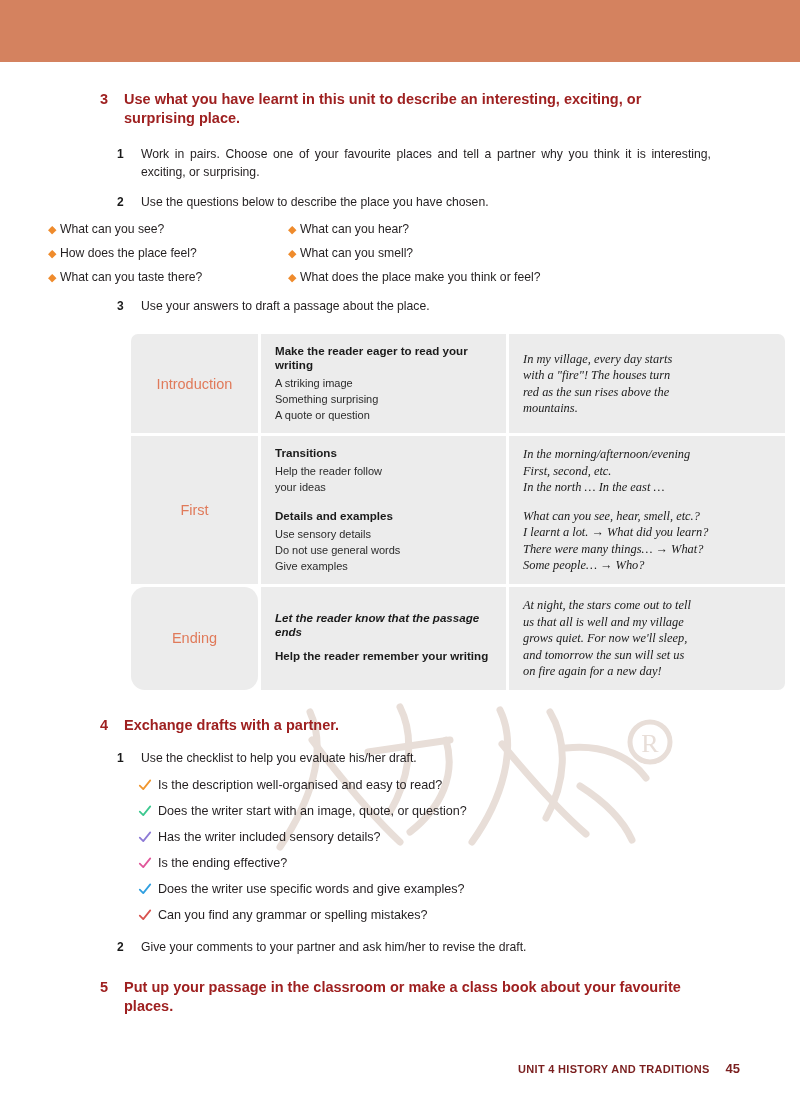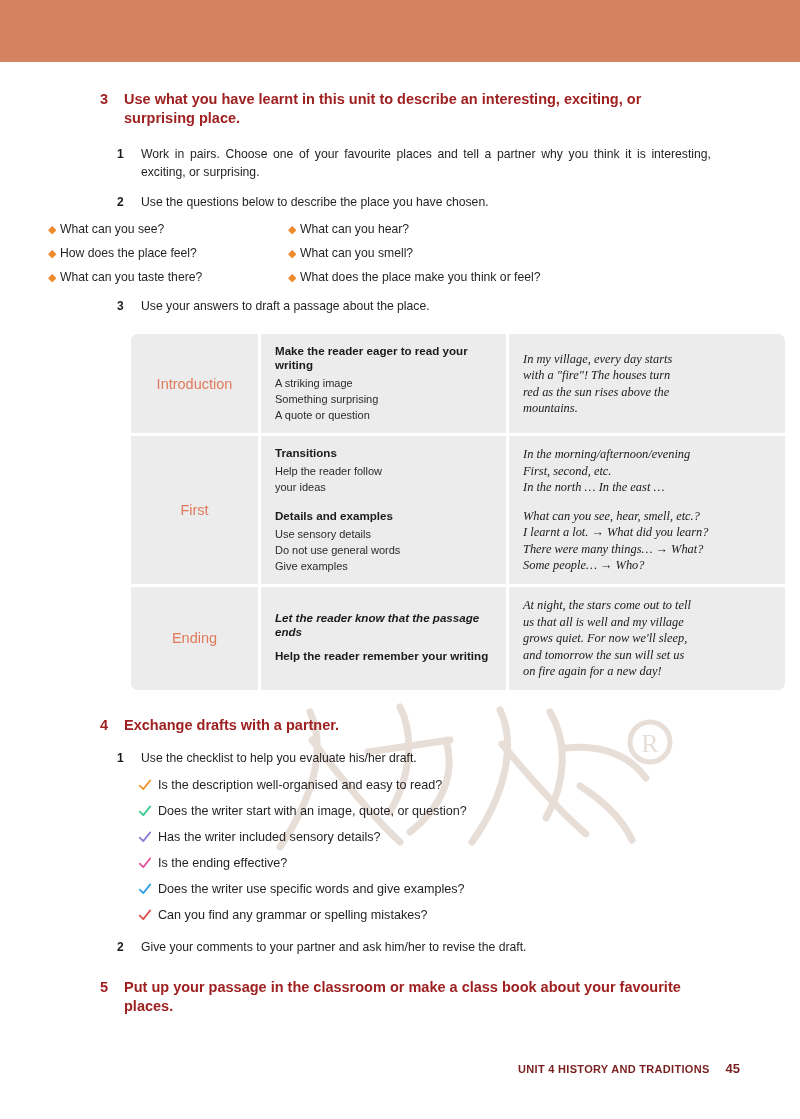--- a/index.html
+++ b/index.html
@@ -129,21 +129,21 @@
     table-layout: fixed;
   }
   .struct-table td {
     background: #ececec;
     vertical-align: middle;
     padding: 10px 14px;
     box-sizing: border-box;
   }
   .struct-table tr:first-child td:first-child { border-top-left-radius: 7px; margin-left: 46px; }
   .struct-table tr:first-child td:last-child { border-top-right-radius: 7px; }
-  .struct-table tr:last-child td:first-child { border-bottom-left-radius: 7px; }
+  .struct-table tr:last-child td:first-child { border-bottom-left-radius: 7px; border-radius: 14px; }
   .struct-table tr:last-child td:last-child { border-bottom-right-radius: 7px; }
 
   .col-stage { width: 127px; }
   .col-desc  { width: 245px; }
   .col-ex    { width: 276px; }
 
   .stage-label {
     color: #e07a5a;
     font-size: 14.5px;
     font-weight: normal;

